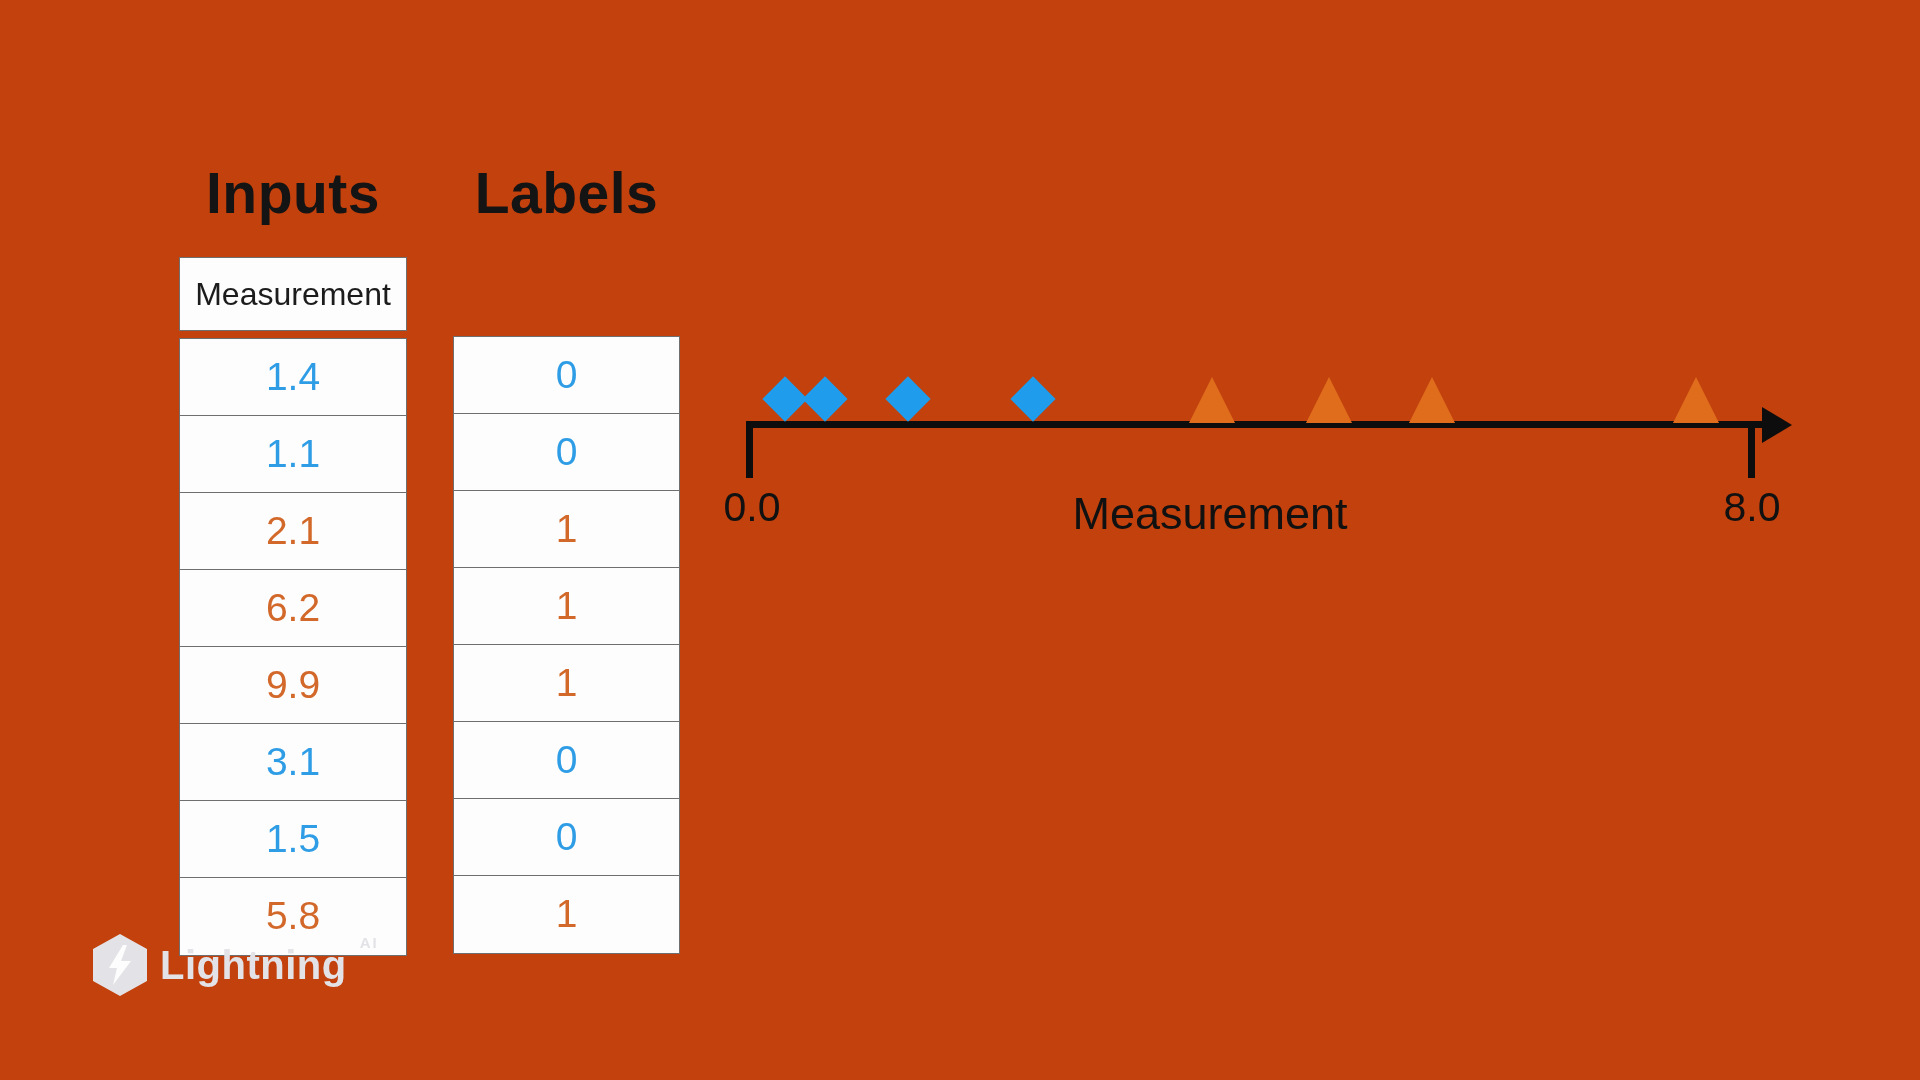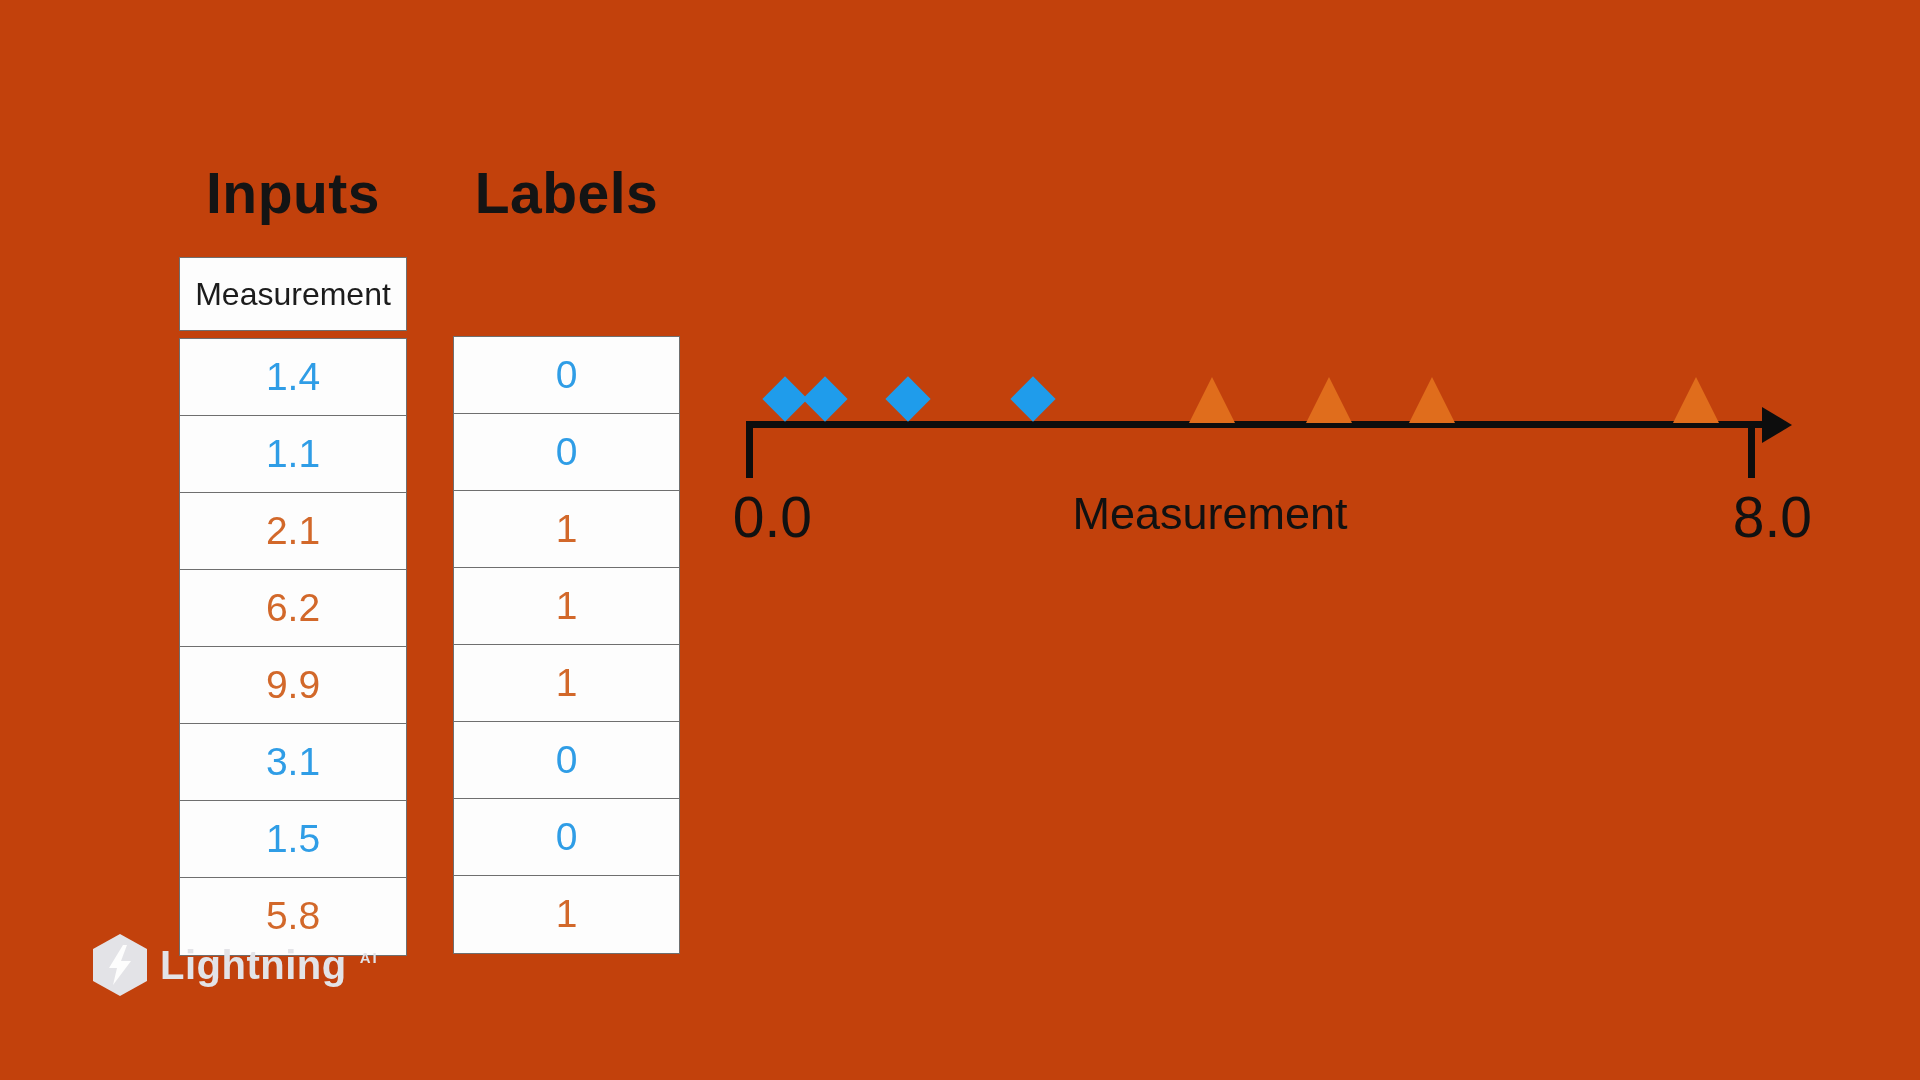--- a/index.html
+++ b/index.html
@@ -24,35 +24,35 @@
   .orange{color:#d2682a;}
 
   
   #axis-line{position:absolute;left:746px;top:421px;width:1032px;height:7px;background:#0d0d0d;}
   #axis-arrow{position:absolute;left:1762px;top:407px;width:0;height:0;
               border-top:18px solid transparent;border-bottom:18px solid transparent;
               border-left:30px solid #0d0d0d;}
   .tick{position:absolute;top:421px;width:7px;height:57px;background:#0d0d0d;}
   #tick-left{left:746px;}
   #tick-right{left:1748px;}
-  .ticklabel{position:absolute;top:484px;width:120px;text-align:right;font-size:57px;color:#111;}
+  .ticklabel{position:absolute;top:484px;width:120px;text-align:center;font-size:41px;color:#111;}
   #ticklabel-left{left:692px;}
   #ticklabel-right{left:1692px;}
   #axis-title{position:absolute;left:1050px;top:488px;width:320px;text-align:center;
               font-size:45px;color:#111;}
   .diamond{position:absolute;top:383px;width:32px;height:32px;transform:rotate(45deg);}
   .triangle{position:absolute;top:377px;width:0;height:0;
             border-left:23px solid transparent;border-right:23px solid transparent;
             border-bottom:46px solid #e06d1c;}
 
   
   #watermark{position:absolute;left:93px;top:934px;display:flex;align-items:center;gap:13px;}
   #wm-brand{font-size:40px;font-weight:600;color:#e3e3e7;letter-spacing:.5px;}
   #wm-sup{font-size:15px;font-weight:700;color:#e3e3e7;letter-spacing:2px;
-          align-self:flex-start;margin-top:15px;}
+          align-self:flex-start;}
 </style>
 </head>
 <body>
 
 <div id="stage">
 
   <div class="heading" id="h-inputs">Inputs</div>
   <div class="heading" id="h-labels">Labels</div>
 
   <div id="inputs-header" class="cell">Measurement</div>

